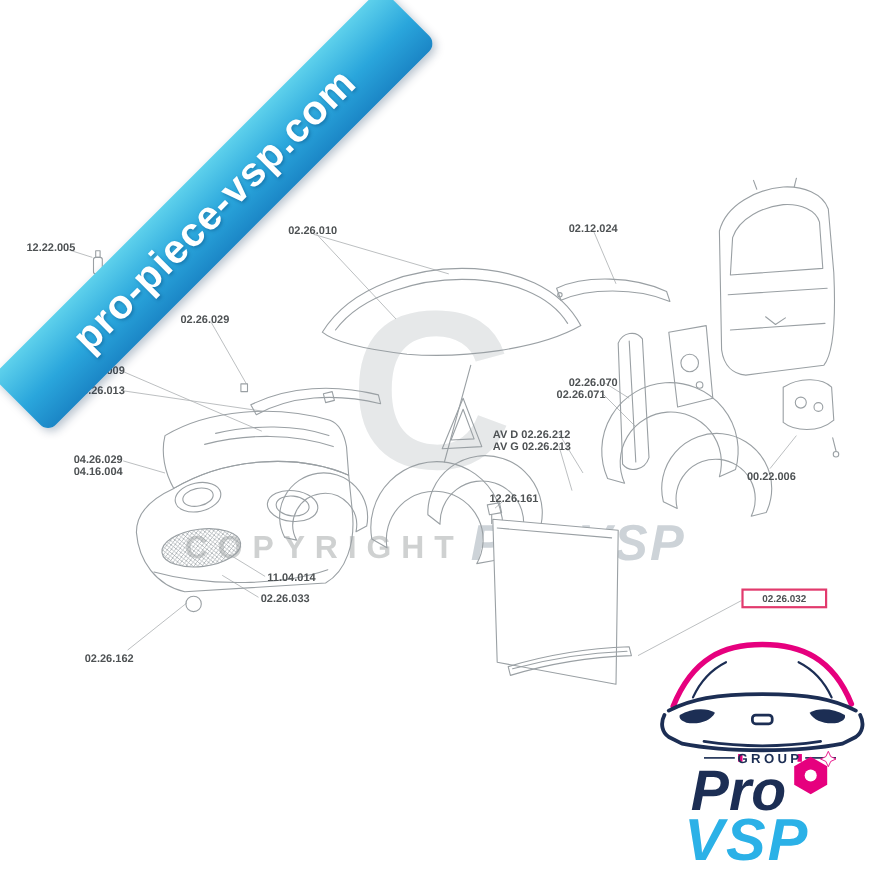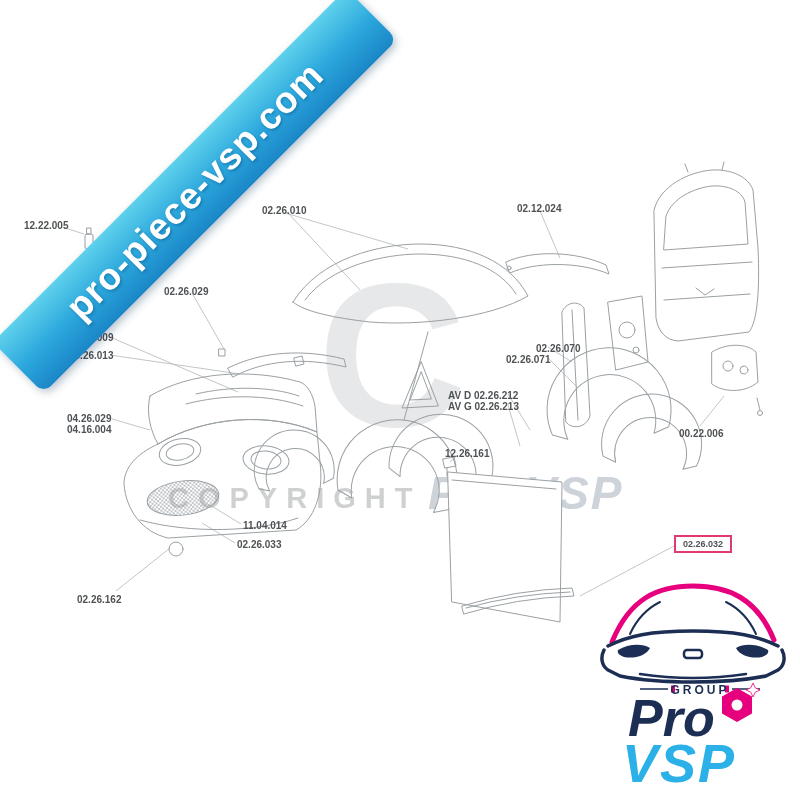--- a/index.html
+++ b/index.html
@@ -22,21 +22,21 @@
   }
   
   svg.diagram{position:absolute;left:0;top:0;z-index:2;}
   
   .lbl{
     position:absolute;font-size:10px;font-weight:bold;color:#4e5254;
     white-space:nowrap;z-index:4;cursor:pointer;
   }
   .highlight-box{
     position:absolute;left:674px;top:535px;z-index:4;
-    border:2px solid #e23a6d;padding:2px 7px;background:rgba(255,255,255,0.6);
+    border:2px solid #e23a6d;padding:2px 17px;background:rgba(255,255,255,0.6);
     display:flex;align-items:center;justify-content:center;cursor:pointer;
   }
   .highlight-box .lbl-in{
     font-size:9px;font-weight:bold;color:#4e5254;white-space:nowrap;
   }
   
   .banner{
     position:absolute;left:-55px;top:155px;width:500px;height:72px;
     transform:rotate(-45deg);
     background:linear-gradient(180deg,#5ed1ec 0%,#2aa6dc 55%,#1b86c6 100%);
@@ -181,21 +181,21 @@
     </g>
   </g>
 </svg>
 
 <div class="lbl" style="left:24px;top:220px">12.22.005</div>
 <div class="lbl" style="left:262px;top:205px">02.26.010</div>
 <div class="lbl" style="left:517px;top:203px">02.12.024</div>
 <div class="lbl" style="left:164px;top:286px">02.26.029</div>
 <div class="lbl" style="left:69px;top:332px">25.26.009</div>
 <div class="lbl" style="left:69px;top:350px">25.26.013</div>
-<div class="lbl" style="left:536px;top:343px">02.26.070</div>
+<div class="lbl" style="left:517px;top:343px">02.26.070</div>
 <div class="lbl" style="left:506px;top:354px">02.26.071</div>
 <div class="lbl" style="left:448px;top:390px">AV D 02.26.212</div>
 <div class="lbl" style="left:448px;top:401px">AV G 02.26.213</div>
 <div class="lbl" style="left:67px;top:413px">04.26.029</div>
 <div class="lbl" style="left:67px;top:424px">04.16.004</div>
 <div class="lbl" style="left:445px;top:448px">12.26.161</div>
 <div class="lbl" style="left:679px;top:428px">00.22.006</div>
 <div class="lbl" style="left:243px;top:520px">11.04.014</div>
 <div class="lbl" style="left:237px;top:539px">02.26.033</div>
 <div class="lbl" style="left:77px;top:594px">02.26.162</div>

